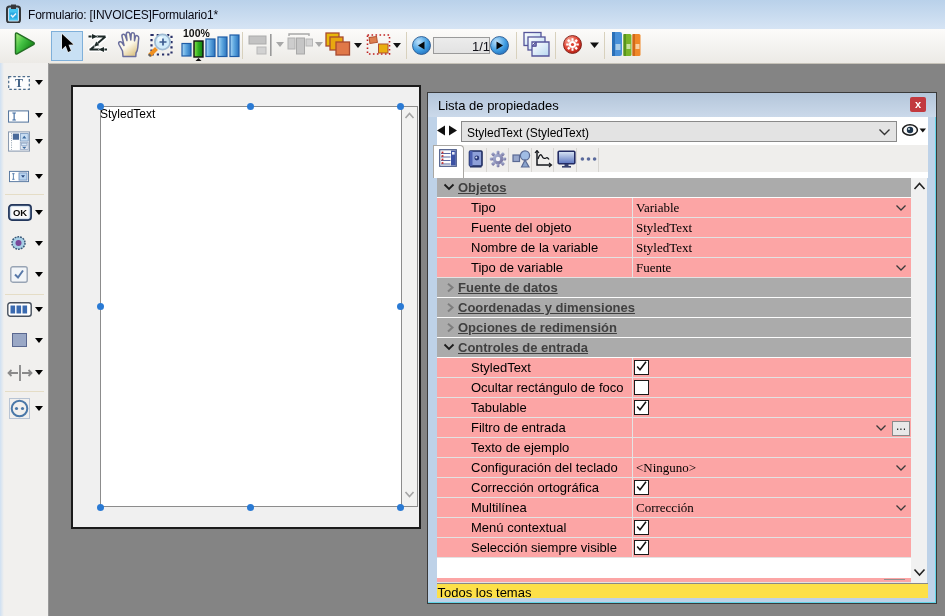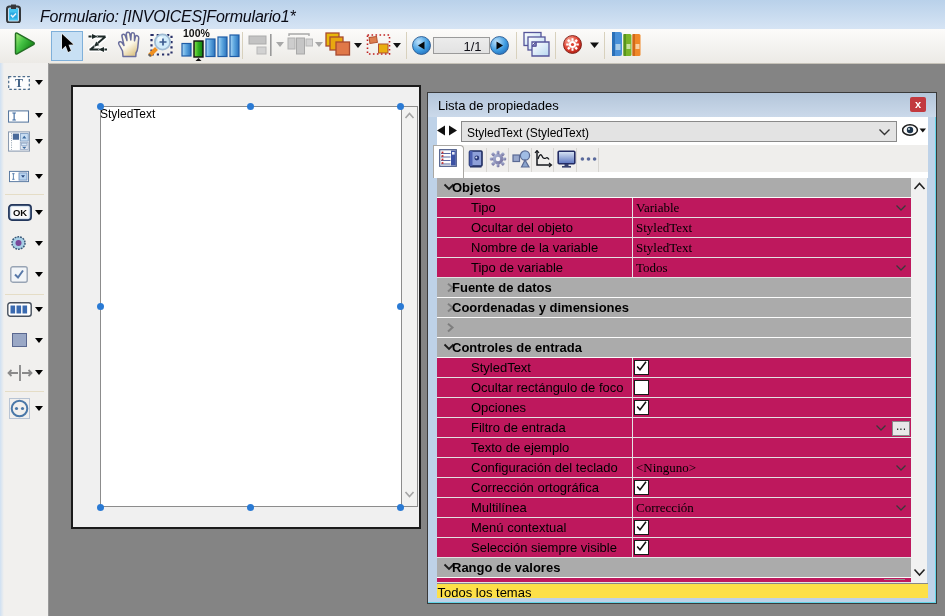--- a/index.html
+++ b/index.html
@@ -2,21 +2,21 @@
 <html><head>
 <meta charset="utf-8">
 <style>
   html,body{margin:0;padding:0;}
   body{width:945px;height:616px;overflow:hidden;position:relative;
        font-family:"Liberation Sans",sans-serif;background:#848484;}
   .abs{position:absolute;}
   
   #titlebar{left:0;top:0;width:945px;height:29px;
     background:linear-gradient(#b9d1ea,#d6e4f4);}
-  #titletext{left:40px;top:8px;font-size:16px;letter-spacing:-0.2px;color:#0a0a14;font-style:italic;}
+  #titletext{left:28px;top:8px;font-size:12px;letter-spacing:-0.2px;color:#0a0a14;}
   
   #toolbar{left:0;top:29px;width:945px;height:34px;
     background:linear-gradient(#fcfbfa,#eceae6);border-bottom:1px solid #c6c2b8;}
   .tsep{position:absolute;top:32px;width:1px;height:27px;background:#d8d1bd;}
   
   #toolbox{left:0;top:63px;width:48px;height:553px;background:#f1f0ee;border-right:1px solid #9a9a9a;}
   #tbstrip{left:0;top:63px;width:4px;height:553px;background:linear-gradient(90deg,#cfe0f2,#f1f0ee);}
   .lsep{position:absolute;left:5px;width:39px;height:1px;background:#e5ddc6;}
   .dd{position:absolute;width:0;height:0;border-left:4px solid transparent;border-right:4px solid transparent;border-top:5px solid #010101;}
   
@@ -35,22 +35,22 @@
     color:#fff;font-size:11px;font-weight:bold;text-align:center;line-height:15px;}
   #prow2{left:9px;top:24px;width:491px;height:28px;background:#fff;}
   #pcombo{left:33px;top:28px;width:436px;height:21px;background:#e3e3e3;
     border:1px solid #8a8a8a;box-sizing:border-box;}
   #pcombotext{left:39px;top:33px;color:#000;font-size:12px;}
   #ptabs{left:5.5px;top:52px;width:494.5px;height:27px;background:#efeeec;}
   #pgap{left:5.5px;top:79px;width:494.5px;height:6px;background:#fff;}
   
   #pgrid{left:9px;top:85px;width:474px;height:405px;background:#fff;}
   .ghdr{position:absolute;left:0;width:474px;height:19px;background:#ababab;border-bottom:1px solid #fcfcfc;}
-  .ghdr span{position:absolute;left:15px;top:2px;font-weight:bold;color:#000000;}
-  .grow{position:absolute;left:0;width:474px;height:20px;background:#be185d;border-bottom:1px solid #e2e2e2;box-sizing:border-box;}
+  .ghdr span{position:absolute;left:21px;top:2px;font-weight:bold;color:#404040;text-decoration:underline;}
+  .grow{position:absolute;left:0;width:474px;height:20px;background:#fca5a5;border-bottom:1px solid #e2e2e2;box-sizing:border-box;}
   .grow .lab{position:absolute;left:34px;top:2px;color:#000;}
   .grow .val{position:absolute;left:199px;top:2px;color:#000;font-family:Liberation Serif, serif;}
   .vline{position:absolute;left:195px;top:0;width:1px;height:19px;background:#e4e4e4;}
   .cb{position:absolute;left:197px;top:2px;width:12.5px;height:12.5px;border:1.5px solid #1a1a1a;background:#fff;}
   
   #pscroll{left:483px;top:85px;width:16px;height:405px;background:#f1f1f1;}
   #pstatus{left:9px;top:490px;width:491px;height:14px;background:#fde047;border-top:1px solid #888;}
 </style>
 </head>
 <body>
@@ -172,21 +172,21 @@
       <radialGradient id="gsph" cx="0.35" cy="0.3" r="0.9">
     <stop offset="0" stop-color="#bfe2fa"></stop>
         <stop offset="0.55" stop-color="#3c9ae0"></stop>
         <stop offset="1" stop-color="#1a5ca8"></stop>
       </radialGradient>
     </defs>
   <circle cx="9.5" cy="9.5" r="9" fill="url(#gsph)" stroke="#1a4c88" stroke-width="0.8"></circle>
   <path d="M12.5 5.5 L6 9.5 L12.5 13.5 Z" fill="#06080a"></path>
 </svg>
 <div class="abs" style="left:433px;top:37px;width:57px;height:17px;background:linear-gradient(#ececec,#e2e2e2);border:1.5px solid #9a9a9a;box-sizing:border-box;"></div>
-<div class="abs" style="left:433px;top:39px;width:57px;text-align:center;font-size:13px;color:#101018;padding-left:11px;">1/1</div>
+<div class="abs" style="left:433px;top:39px;width:57px;text-align:right;font-size:13px;color:#101018;">1/1</div>
 <svg class="abs" style="left:490px;top:36px" width="19" height="19" viewBox="0 0 19 19">
   <circle cx="9.5" cy="9.5" r="9" fill="url(#gsph)" stroke="#1a4c88" stroke-width="0.8"></circle>
   <path d="M6.5 5.5 L13 9.5 L6.5 13.5 Z" fill="#06080a"></path>
 </svg>
 <div class="tsep" style="left:516px"></div>
 
 <svg class="abs" style="left:522px;top:31px" width="28" height="27" viewBox="0 0 28 27">
   <defs>
       <linearGradient id="gpage" x1="0" y1="0" x2="1" y2="1">
     <stop offset="0" stop-color="#ffffff"></stop>
@@ -467,52 +467,53 @@
       <div class="grow" style="top:20px">
         <div class="vline"></div>
         <span class="lab">Tipo</span>
         <span class="val">Variable</span>
         <svg class="abs" style="left:458px;top:6px" width="12" height="10">
           <path d="M1.5 1.5 L6 6 L10.5 1.5" stroke="#3a3a3a" stroke-width="1.3" fill="none"></path>
         </svg>
       </div>
       <div class="grow" style="top:40px">
         <div class="vline"></div>
-        <span class="lab">Ocultar del objeto</span>
+        <span class="lab">Fuente del objeto</span>
         <span class="val">StyledText</span>
       </div>
       <div class="grow" style="top:60px">
         <div class="vline"></div>
         <span class="lab">Nombre de la variable</span>
         <span class="val">StyledText</span>
       </div>
       <div class="grow" style="top:80px">
         <div class="vline"></div>
         <span class="lab">Tipo de variable</span>
-        <span class="val">Todos</span>
+        <span class="val">Fuente</span>
         <svg class="abs" style="left:458px;top:6px" width="12" height="10">
           <path d="M1.5 1.5 L6 6 L10.5 1.5" stroke="#3a3a3a" stroke-width="1.3" fill="none"></path>
         </svg>
       </div>
       <div class="ghdr" style="top:120px">
         <svg class="abs" style="left:8px;top:5px" width="12" height="10">
           <path d="M3 0.8 L7.5 4.6 L3 8.4" stroke="#7e7e7e" stroke-width="2" fill="none"></path>
         </svg>
         <span>Coordenadas y dimensiones</span>
       </div>
       <div class="ghdr" style="top:100px">
         <svg class="abs" style="left:8px;top:5px" width="12" height="10">
           <path d="M3 0.8 L7.5 4.6 L3 8.4" stroke="#7e7e7e" stroke-width="2" fill="none"></path>
         </svg>
         <span>Fuente de datos</span>
       </div>
       <div class="ghdr" style="top:140px">
         <svg class="abs" style="left:8px;top:5px" width="12" height="10">
           <path d="M3 0.8 L7.5 4.6 L3 8.4" stroke="#7e7e7e" stroke-width="2" fill="none"></path>
         </svg>
+        <span>Opciones de redimensión</span>
       </div>
       <div class="ghdr" style="top:160px">
         <svg class="abs" style="left:6px;top:5px" width="12" height="10">
           <path d="M1.5 1.5 L6 6 L10.5 1.5" stroke="#1c1c1c" stroke-width="1.8" fill="none"></path>
         </svg>
         <span>Controles de entrada</span>
       </div>
       <div class="grow" style="top:180px">
         <div class="vline"></div>
         <span class="lab">StyledText</span>
@@ -522,21 +523,21 @@
           </svg>
         </div>
       </div>
       <div class="grow" style="top:200px">
         <div class="vline"></div>
         <span class="lab">Ocultar rectángulo de foco</span>
         <div class="cb"></div>
       </div>
       <div class="grow" style="top:220px">
         <div class="vline"></div>
-        <span class="lab">Opciones</span>
+        <span class="lab">Tabulable</span>
         <div class="cb">
           <svg width="13" height="13" style="position:absolute;left:0px;top:-1.5px">
             <path d="M2.2 6.5 L5 9.8 L11 1.8" stroke="#111" stroke-width="1.5" fill="none"></path>
           </svg>
         </div>
       </div>
       <div class="grow" style="top:240px">
         <div class="vline"></div>
         <span class="lab">Filtro de entrada</span>
         <svg class="abs" style="left:438px;top:6px" width="12" height="10">
@@ -583,26 +584,20 @@
         </div>
       </div>
       <div class="grow" style="top:340px">
         <div class="vline"></div>
         <span class="lab">Menú contextual</span>
         <div class="cb">
           <svg width="13" height="13" style="position:absolute;left:0px;top:-1.5px">
             <path d="M2.2 6.5 L5 9.8 L11 1.8" stroke="#111" stroke-width="1.5" fill="none"></path>
           </svg>
         </div>
-      </div>
-      <div class="ghdr" style="top:380px">
-        <svg class="abs" style="left:6px;top:5px" width="12" height="10">
-          <path d="M1.5 1.5 L6 6 L10.5 1.5" stroke="#1c1c1c" stroke-width="1.8" fill="none"></path>
-        </svg>
-        <span>Rango de valores</span>
       </div>
       <div class="grow" style="top:400px;height:5px">
         <div style="position:absolute;left:447px;top:1px;width:21px;height:1px;background:#909090"></div>
       </div>
     </div>
   <div class="abs" id="pscroll">
     <svg class="abs" style="left:2px;top:4px" width="13" height="9">
         <path d="M1.5 7 L6.5 1.5 L11.5 7" stroke="#222" stroke-width="1.6" fill="none"></path>
       </svg>
     <svg class="abs" style="left:2px;top:390px" width="13" height="9">

